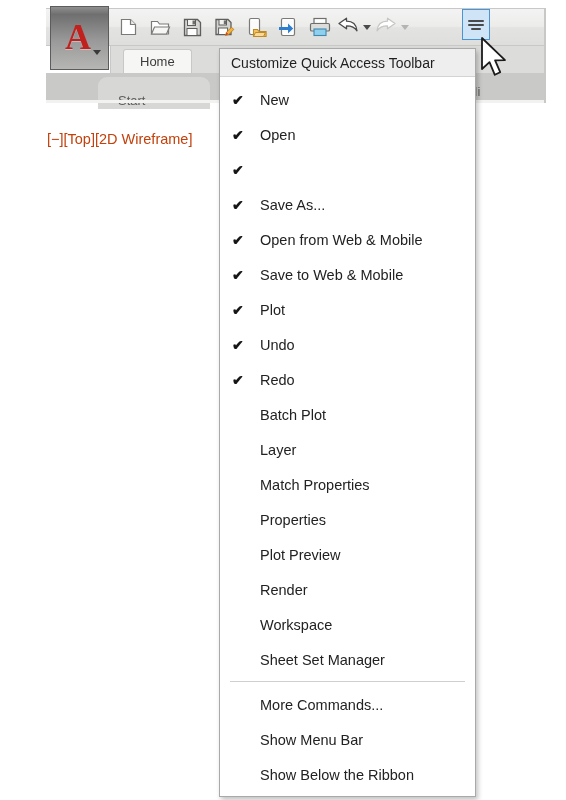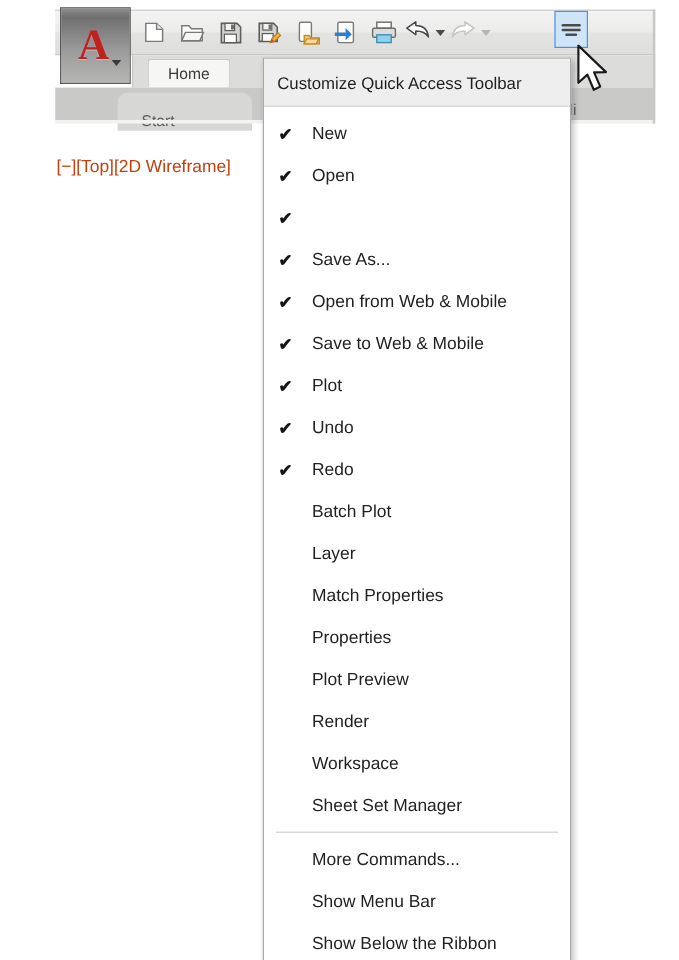--- a/index.html
+++ b/index.html
@@ -168,21 +168,21 @@
   .menu {
     position: absolute;
     left: 219px; top: 48px;
     width: 257px;
     background: #ffffff;
     border: 1px solid #a9a9a7;
     box-shadow: 2px 3px 5px rgba(0,0,0,.24);
     z-index: 20;
   }
   .menu-header {
-    height: 40px;
+    height: 28px;
     background: #eeeeee;
     border-bottom: 1px solid #d3d3d1;
     display: flex; align-items: center;
     padding-left: 11px;
     font-size: 14px;
     color: #1f1f1f;
     white-space: nowrap;
   }
   .menu-list { padding: 5px 0 4px 0; }
   .menu-item {

